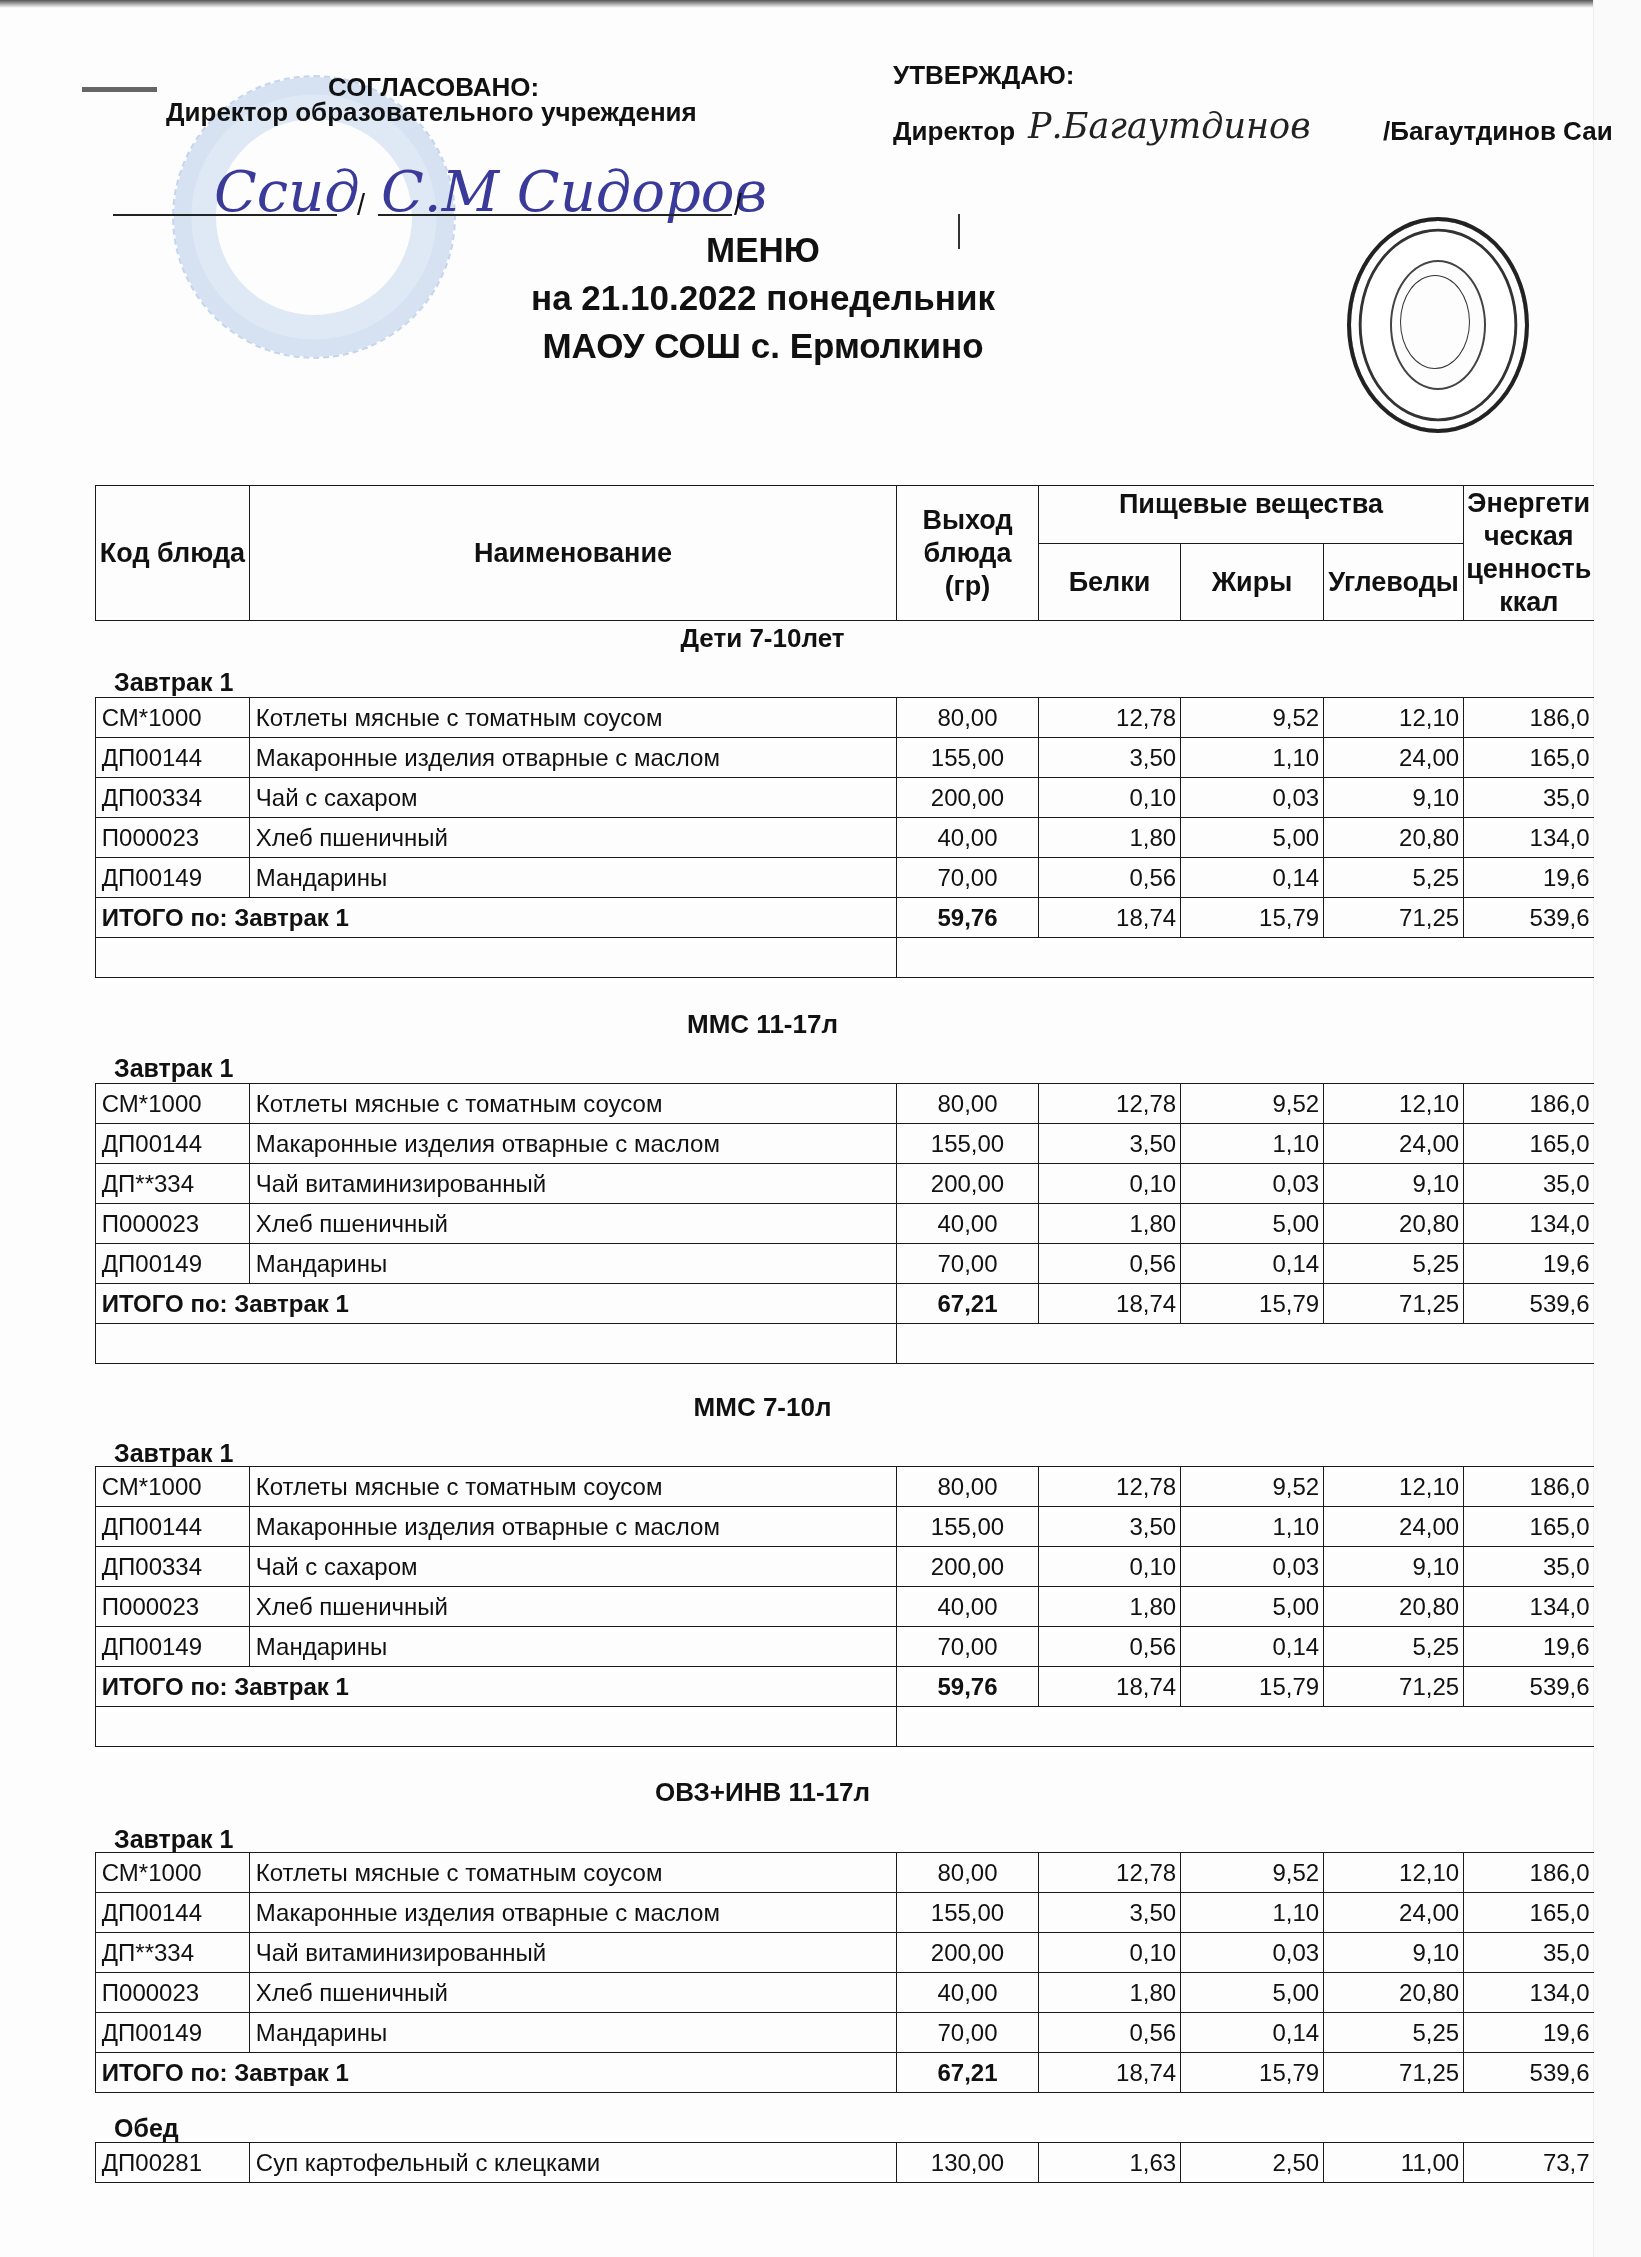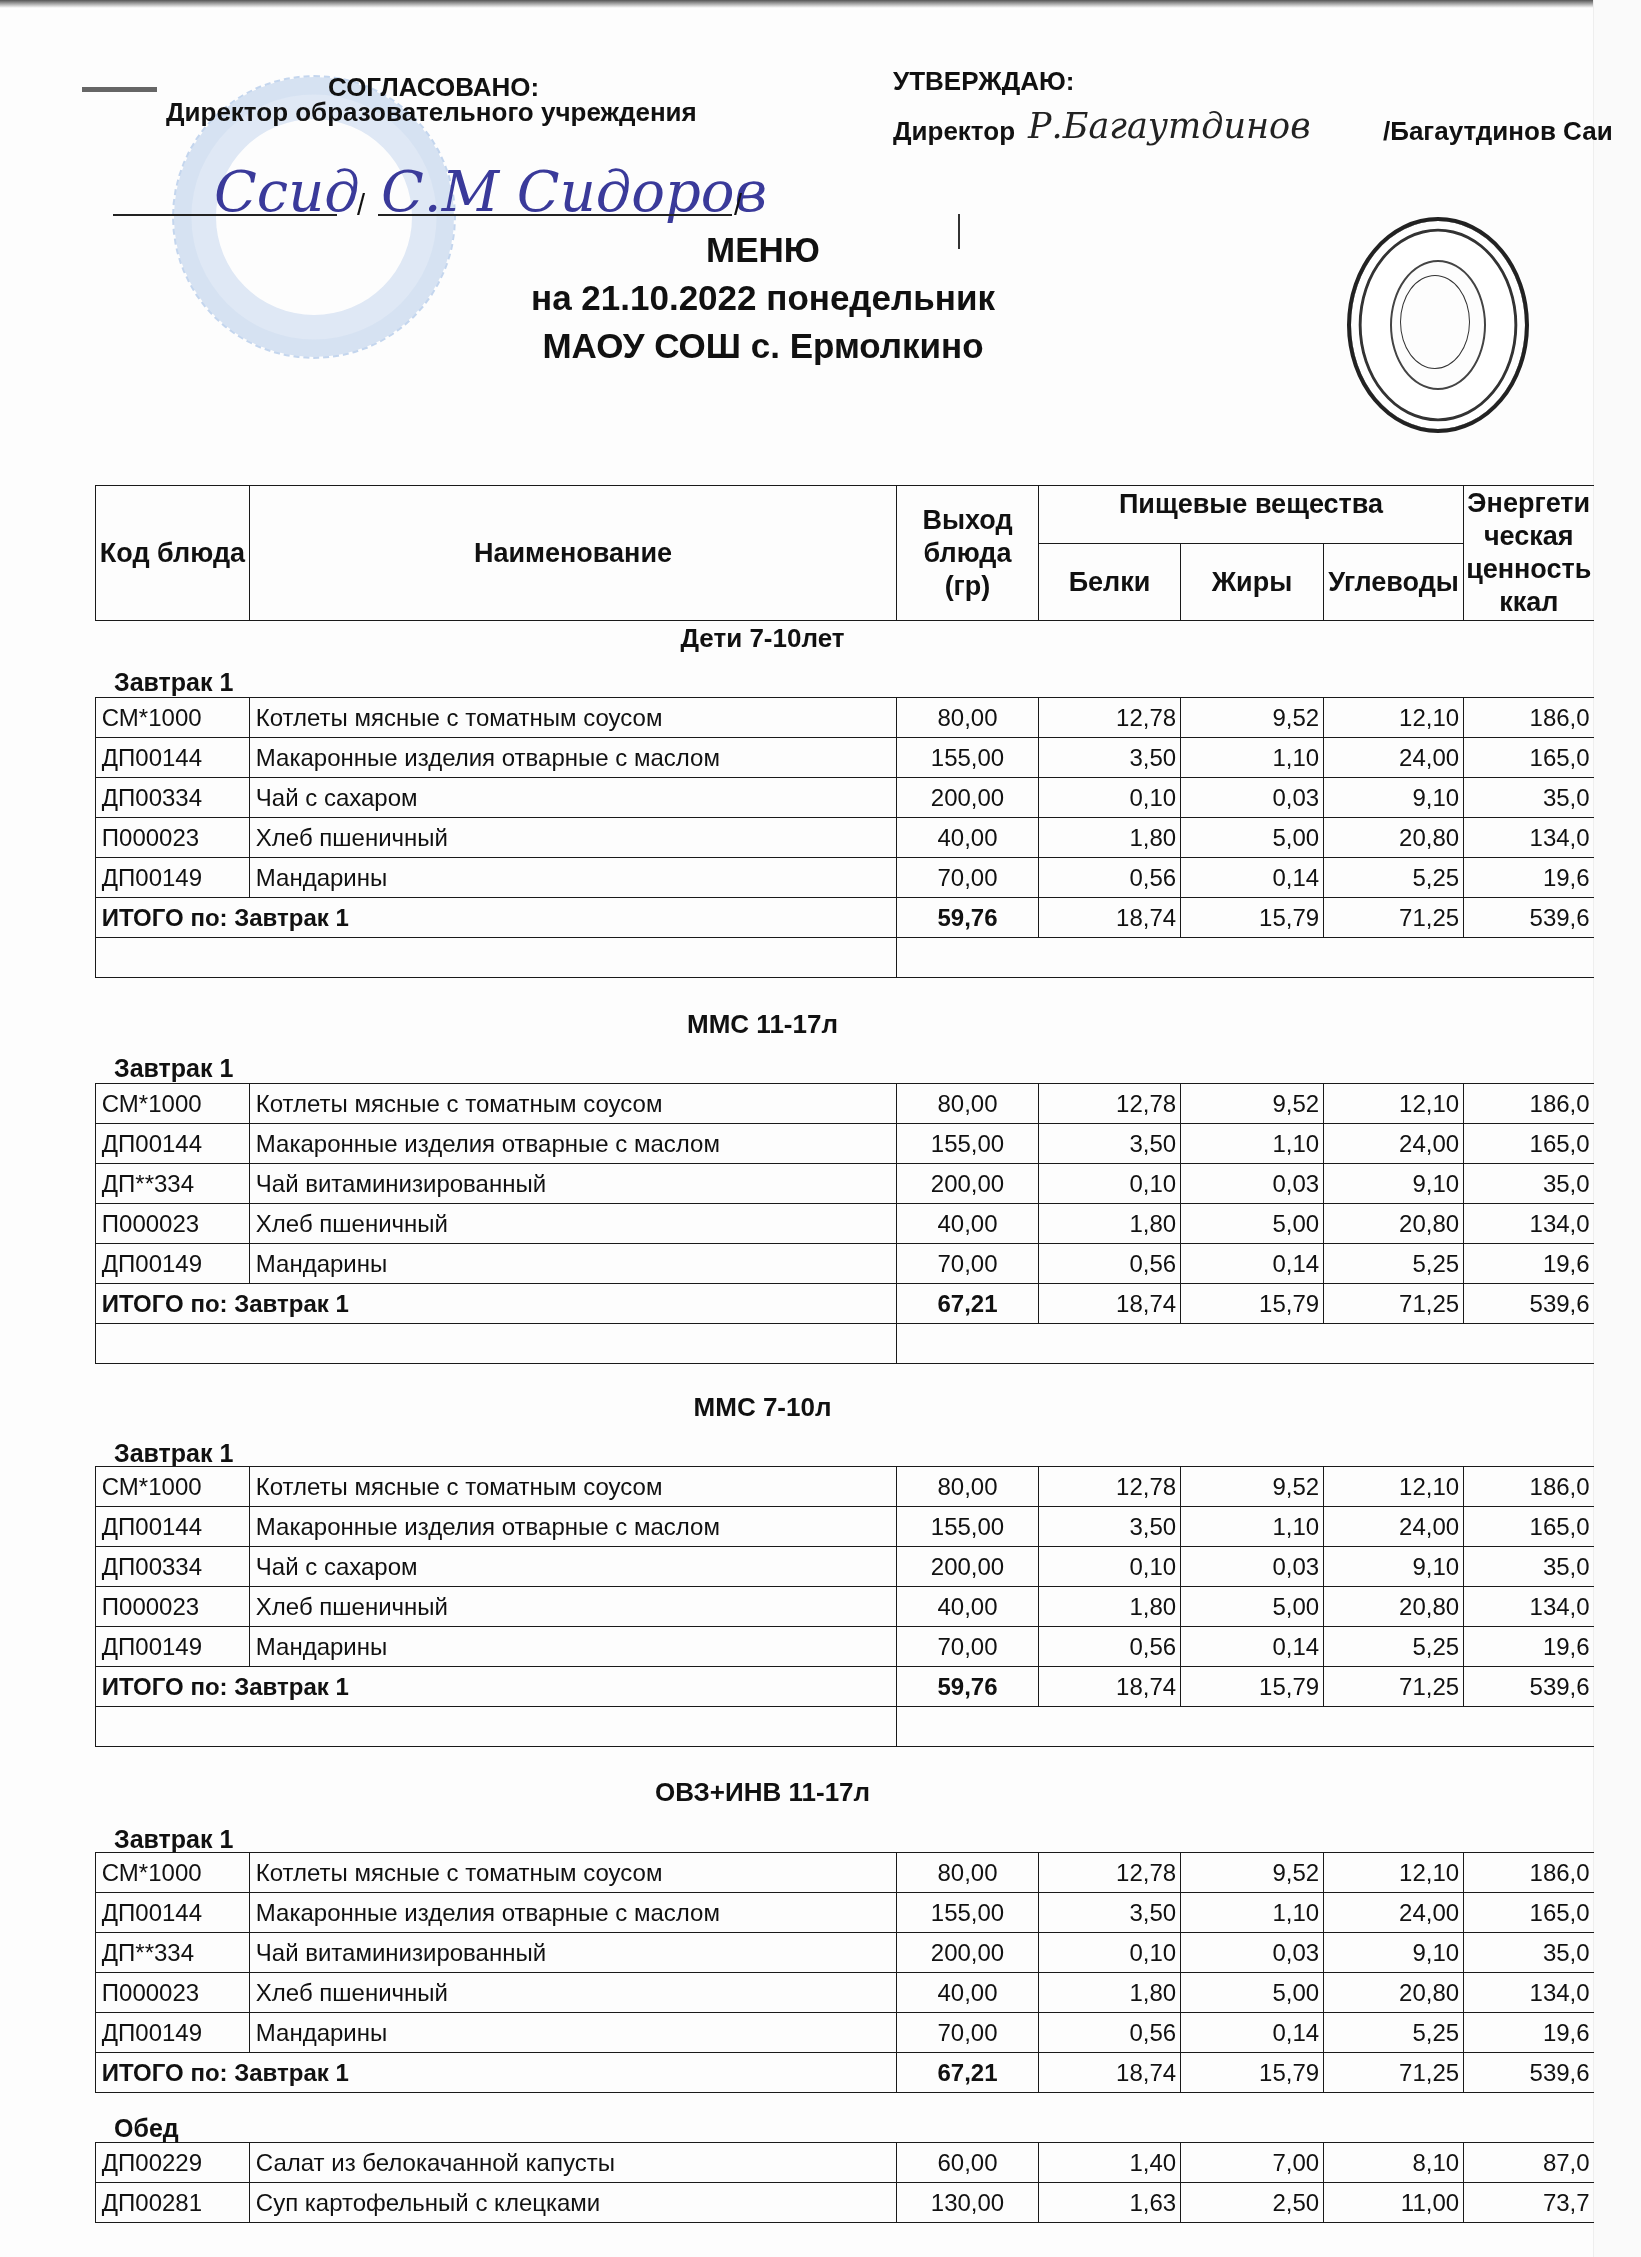--- a/index.html
+++ b/index.html
@@ -46,21 +46,21 @@
 <div class="abs stamp stamp-blue"></div>
 <div class="abs hdr" style="left:328px;top:72px;">СОГЛАСОВАНО:</div>
 <div class="abs hdr" style="left:166px;top:97px;">Директор образовательного учреждения</div>
 <div class="abs scribble" style="left:214px;top:159px;">Ссид</div>
 <div class="abs sigline" style="left:113px;top:214px;width:224px;"></div>
 <div class="abs" style="left:357px;top:189px;font-size:29px;">/</div>
 <div class="abs scribble" style="left:381px;top:159px;">С.М Сидоров</div>
 <div class="abs sigline" style="left:378px;top:214px;width:354px;"></div>
 <div class="abs" style="left:734px;top:189px;font-size:29px;">/</div>
 
-<div class="abs hdr" style="left:893px;top:66px;">УТВЕРЖДАЮ:</div>
+<div class="abs hdr" style="left:893px;top:60px;">УТВЕРЖДАЮ:</div>
 <div class="abs hdr" style="left:893px;top:116px;">Директор</div>
 <div class="abs scribble scribble-black" style="left:1028px;top:106px;">Р.Багаутдинов</div>
 <div class="abs hdr" style="left:1383px;top:116px;">/Багаутдинов Саи</div>
 <div class="abs" style="left:958px;top:214px;width:1.9px;height:35px;background:#333;"></div>
 <div class="abs stamp stamp-black"></div>
 <div class="abs stamp-center"></div>
 
 <div class="abs title" style="top:230px;">МЕНЮ</div>
 <div class="abs title" style="top:278px;">на 21.10.2022  понедельник</div>
 <div class="abs title" style="top:326px;">МАОУ СОШ с. Ермолкино</div>
@@ -382,29 +382,20 @@
         <col style="width:154px">
         <col style="width:647px">
         <col style="width:142px">
         <col style="width:142px">
         <col style="width:143px">
         <col style="width:140px">
         <col style="width:130px">
       </colgroup>
       <tbody>
         <tr>
-          <td>ДП00229</td>
-          <td>Салат из белокачанной капусты</td>
-          <td class="yield">60,00</td>
-          <td class="num">1,40</td>
-          <td class="num">7,00</td>
-          <td class="num">8,10</td>
-          <td class="num energy">87,0</td>
-        </tr>
-        <tr>
           <td>ДП00281</td>
           <td>Суп картофельный с клецками</td>
           <td class="yield">130,00</td>
           <td class="num">1,63</td>
           <td class="num">2,50</td>
           <td class="num">11,00</td>
           <td class="num energy">73,7</td>
         </tr>
       </tbody>
     </table>

